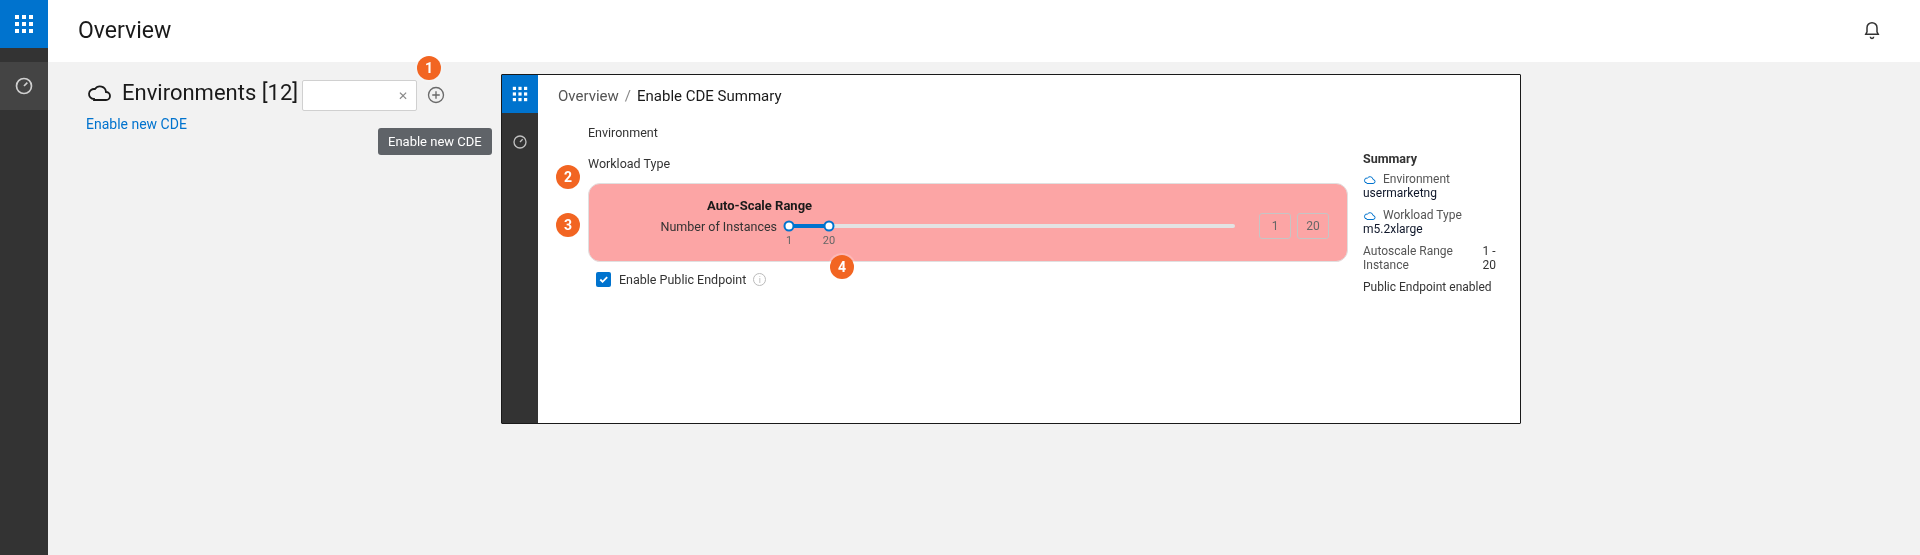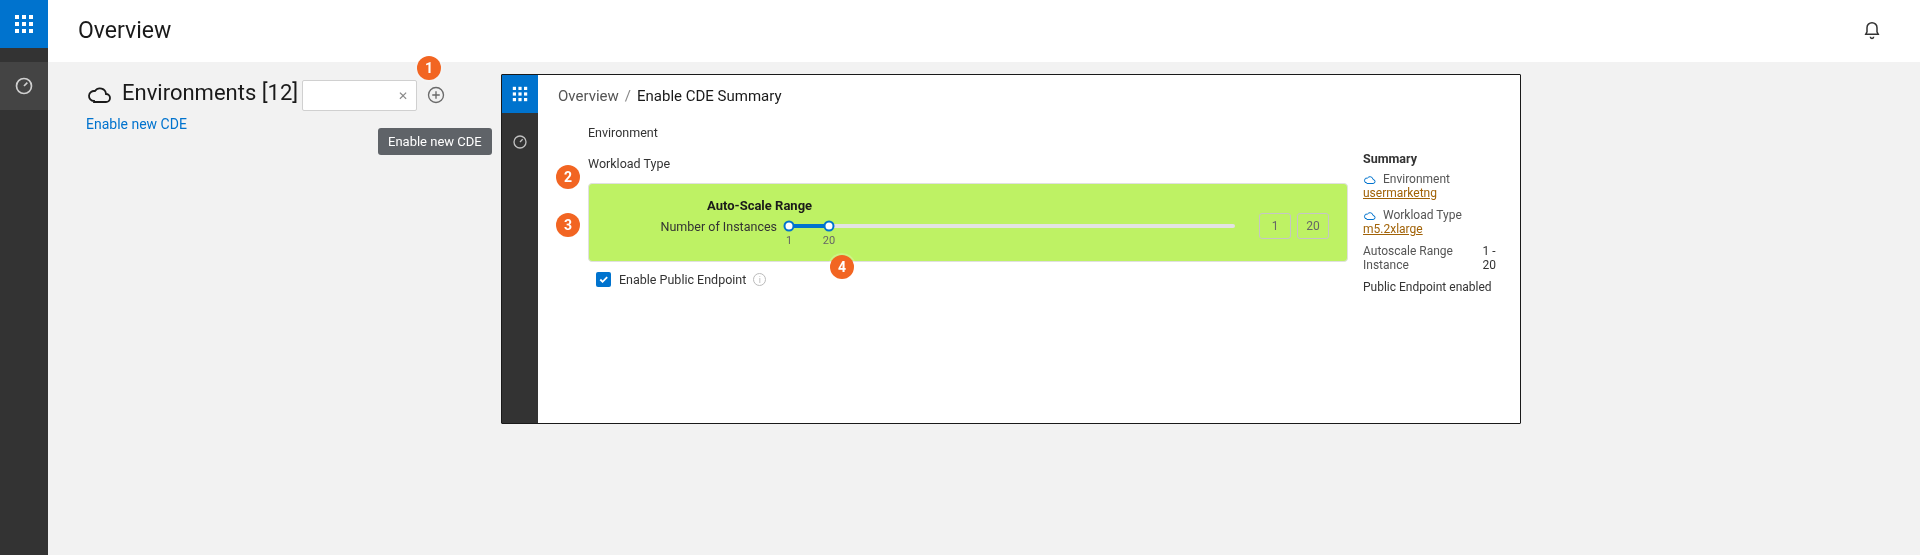--- a/index.html
+++ b/index.html
@@ -14,21 +14,21 @@
 
   
   .header-outer { position:absolute; left:48px; top:0; right:0; height:62px; background:#fff; display:flex; align-items:center; padding:0 30px; justify-content:space-between; border-bottom:1px solid transparent;}
   .header-outer h1 { font-size:23px; font-weight:400; color:#1a1a1a; margin:0;}
   .bell-btn { width:36px; height:36px; display:flex; align-items:center; justify-content:center; color:#333; }
 
   
   .body-outer { position:absolute; left:48px; top:62px; right:0; bottom:0; background:#f2f2f2; }
 
   
-  .env-header { position:absolute; left:38px; top:18px; display:flex; align-items:flex-end; }
+  .env-header { position:absolute; left:38px; top:18px; display:flex; align-items:center; }
   .env-header .cloud-ico { margin-right:10px; color:#1a1a1a;}
   .env-header .title { font-size:22px; color:#1a1a1a; }
   .env-link { position:absolute; left:38px; top:54px; font-size:14px; color:#0073ce; }
   .env-search { position:absolute; left:254px; top:18px; width:115px; height:31px; background:#fff; border:1px solid #d0d0d0; border-radius:2px; display:flex; align-items:center; justify-content:flex-end; padding-right:8px;}
   .env-search .clear-x { color:#8a8a8a; font-size:12px; }
   .plus-btn { position:absolute; left:377px; top:22px; width:22px; height:22px; display:flex; align-items:center; justify-content:center; color:#6a6a6a;}
   .tooltip { position:absolute; left:330px; top:66px; background:#5f6368; color:#fff; font-size:13px; padding:6px 10px; border-radius:3px; white-space:nowrap;}
 
   
   .marker { position:absolute; width:24px; height:24px; border-radius:50%; background:#f26522; color:#fff; font-weight:700; font-size:14px; display:flex; align-items:center; justify-content:center; z-index:50; box-shadow:0 0 0 2px #fff3; }
@@ -43,41 +43,41 @@
   .inner-panel .crumb .sep { margin:0 6px; color:#888;}
   .inner-panel .crumb .leaf { color:#1a1a1a;}
 
   .inner-panel .form-area { position:absolute; left:56px; top:50px; right:170px; }
   .label { font-size:12.5px; color:#333; margin:0 0 4px 30px; }
   .text-input { margin-left:30px; width:265px; height:26px; border:1px solid #c5c5c5; border-radius:3px; font-size:12.5px; padding:0 8px; background:#fff; color:#333; display:flex; align-items:center;}
   .select-input { position:relative; }
   .select-input::after { content:''; position:absolute; right:10px; top:50%; margin-top:-2px; border-left:5px solid transparent; border-right:5px solid transparent; border-top:5px solid #888; }
   .gap12 { height:12px; }
 
-  .scale-card { margin:12px 0 0 30px; width:760px; border:1px solid #e0e0e0; border-radius:4px; padding:14px 18px 22px 18px; position:relative; background:#bef264;}
+  .scale-card { margin:12px 0 0 30px; width:760px; border:1px solid #e0e0e0; border-radius:12px; padding:14px 18px 22px 18px; position:relative; background:#fca5a5;}
   .scale-card .card-title { font-size:13px; font-weight:700; color:#1a1a1a; text-align:left; margin-left:100px;}
   .scale-card .row { display:flex; align-items:center; }
   .scale-card .row .row-label { font-size:12.5px; color:#333; width:180px; text-align:right; padding-right:10px;}
   .scale-card .slider-track { position:relative; flex:1; height:4px; background:#e3e3e3; border-radius:2px; margin-right:18px;}
   .slider-active { position:absolute; left:0; top:0; height:4px; background:#0073ce; border-radius:2px; width:42px;}
   .slider-handle { position:absolute; top:50%; width:11px; height:11px; border:2px solid #0073ce; background:#fff; border-radius:50%; transform:translate(-50%,-50%);}
   .slider-tick-label { position:absolute; top:10px; font-size:11px; color:#666; transform:translateX(-50%);}
   .num-box { width:32px; height:26px; border:1px solid #c5c5c5; border-radius:3px; font-size:12px; color:#666; display:flex; align-items:center; justify-content:center; margin-left:6px;}
 
   .checkbox-row { margin:10px 0 0 38px; display:flex; align-items:center; font-size:12.5px; color:#333;}
   .checkbox-row .cb { width:15px; height:15px; background:#0073ce; border-radius:2px; display:flex; align-items:center; justify-content:center; margin-right:8px;}
   .checkbox-row .info { width:13px; height:13px; border:1px solid #bbb; border-radius:50%; margin-left:7px; font-size:9px; color:#bbb; display:flex; align-items:center; justify-content:center;}
 
   
   .summary { position:absolute; right:12px; top:76px; width:145px; font-size:12px; color:#333;}
   .summary .h { font-weight:700; font-size:12.5px; margin-bottom:6px;}
   .summary .item { margin-bottom:8px;}
   .summary .item .icn { display:inline-block; vertical-align:-2px; margin-right:4px;}
   .summary .item .k { color:#555;}
-  .summary .item .v { display:block; color:#a16207;text-decoration:underline;}
+  .summary .item .v { display:block; color:#0f172a;}
   .summary .kv-line { display:flex; justify-content:space-between; }
   
   svg { display:block; }
 </style>
 </head>
 <body>
 
 <div class="rail-outer">
   <div class="apps-btn">
     <svg width="20" height="20" viewBox="0 0 20 20">

